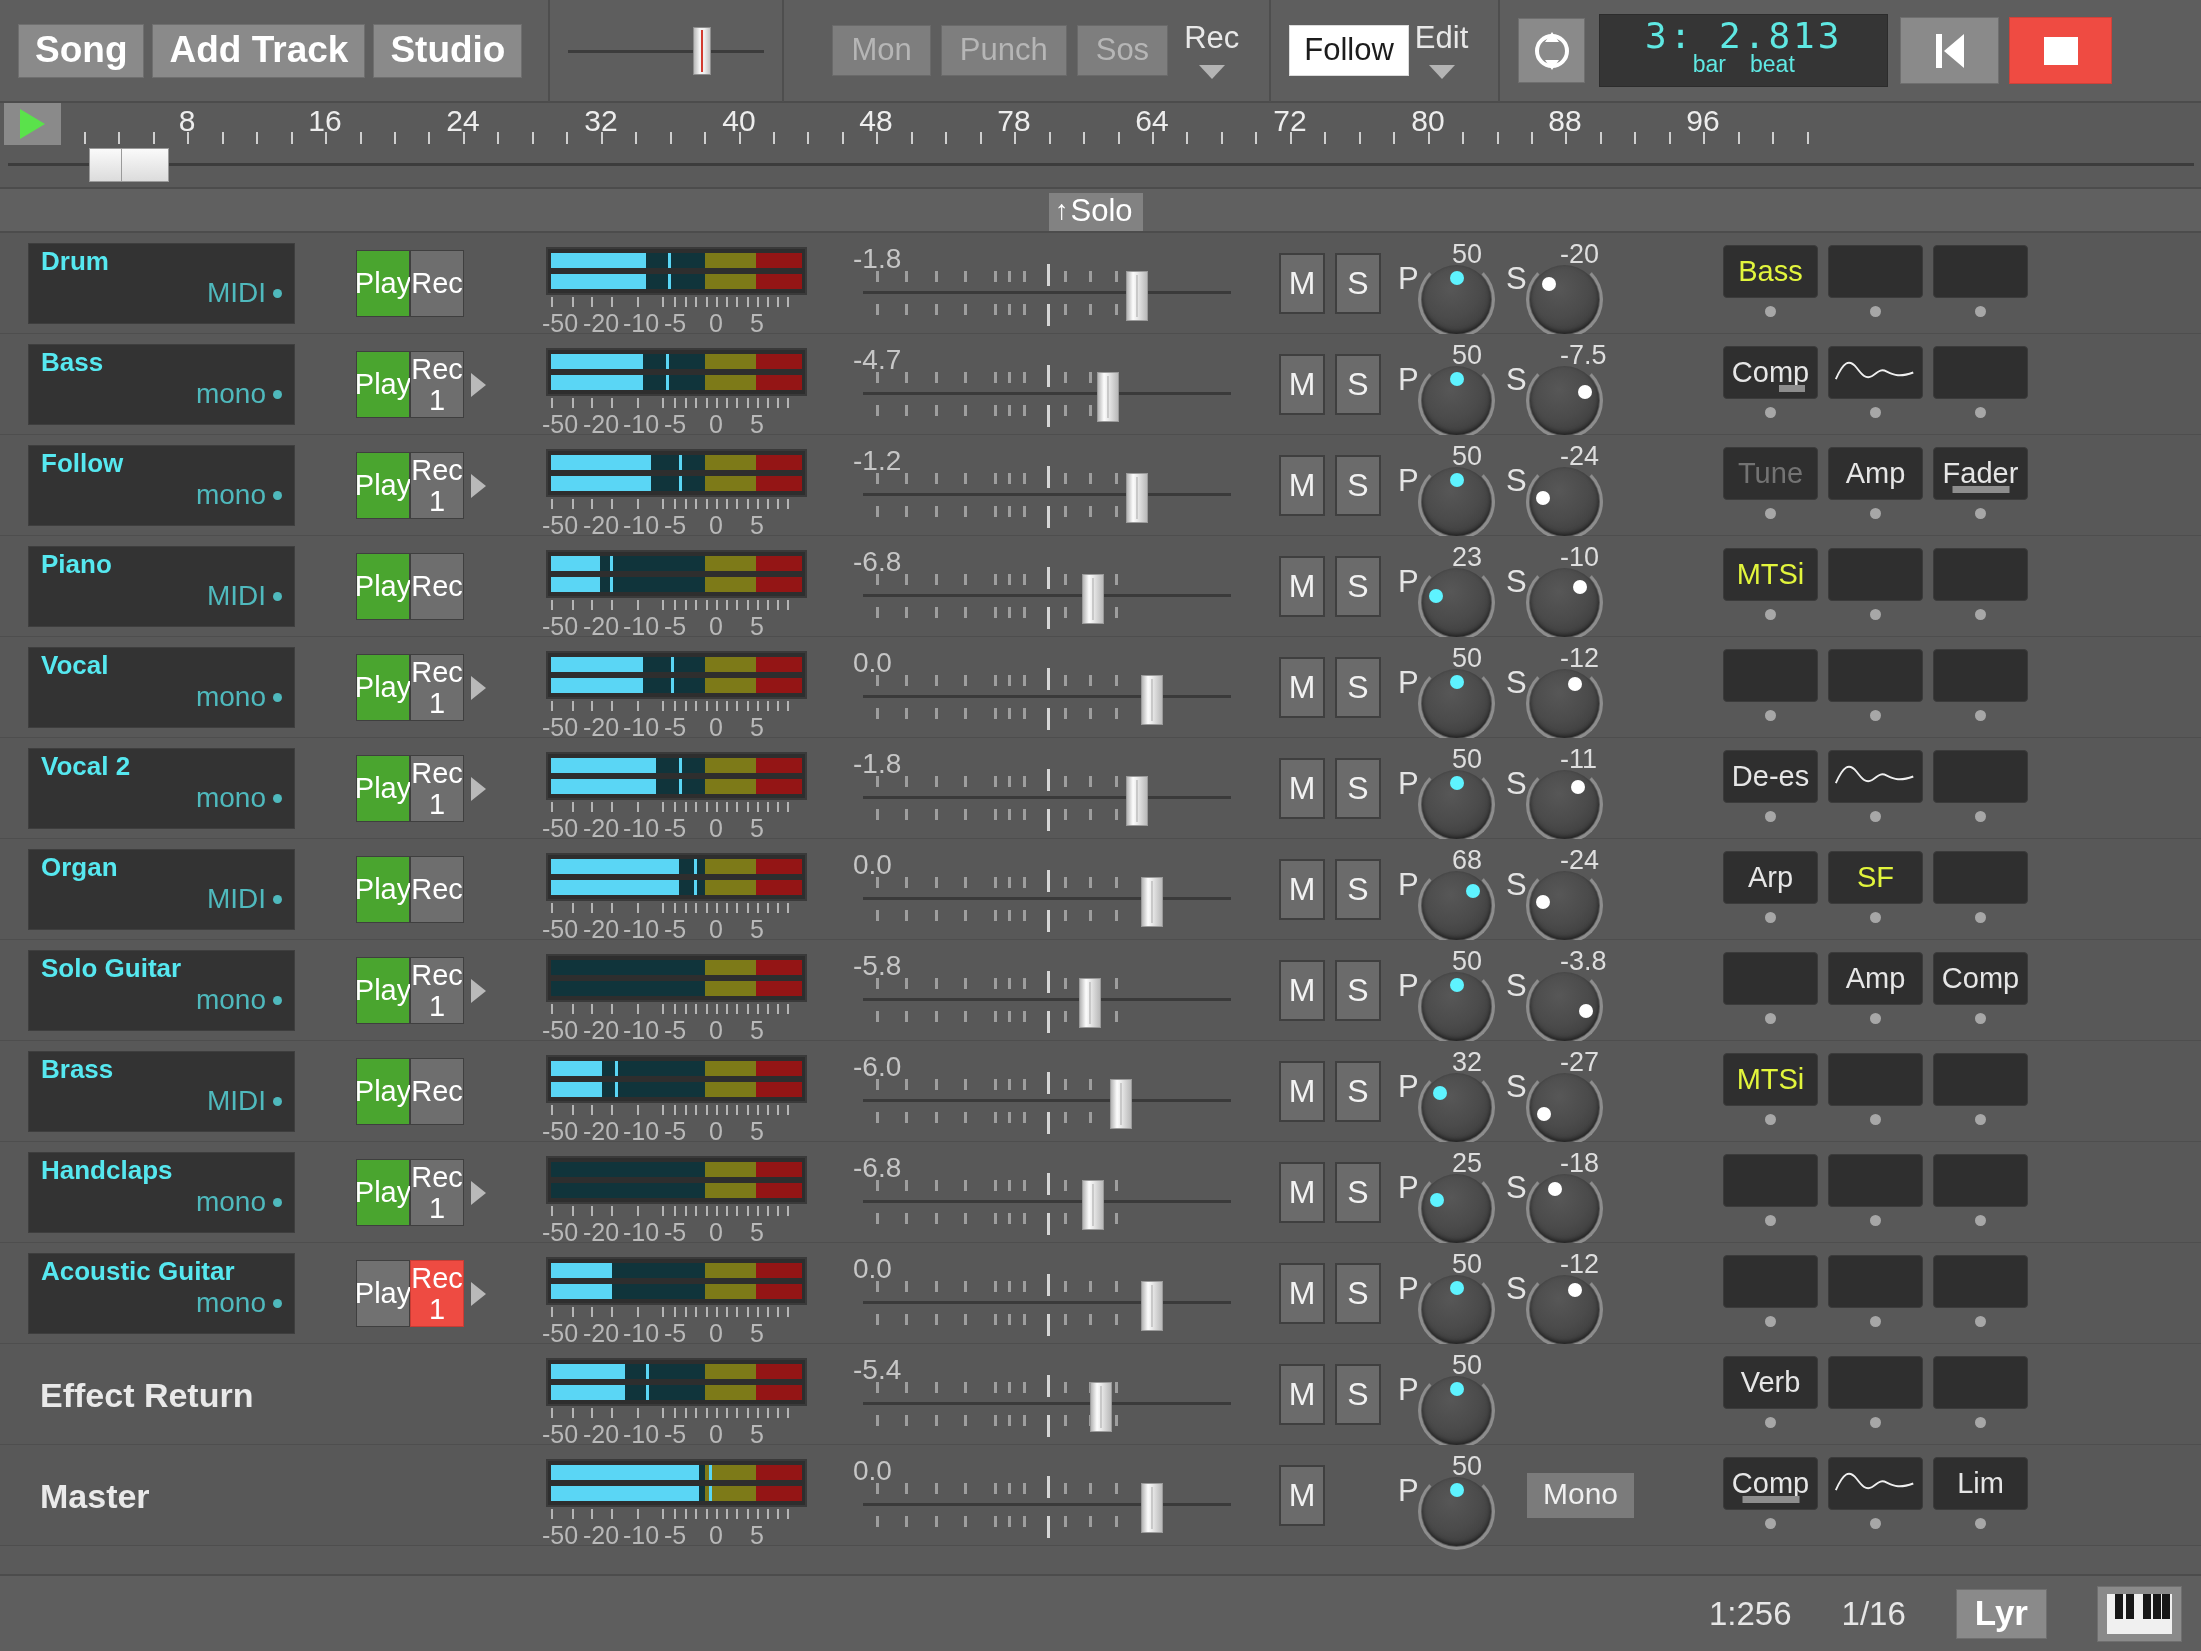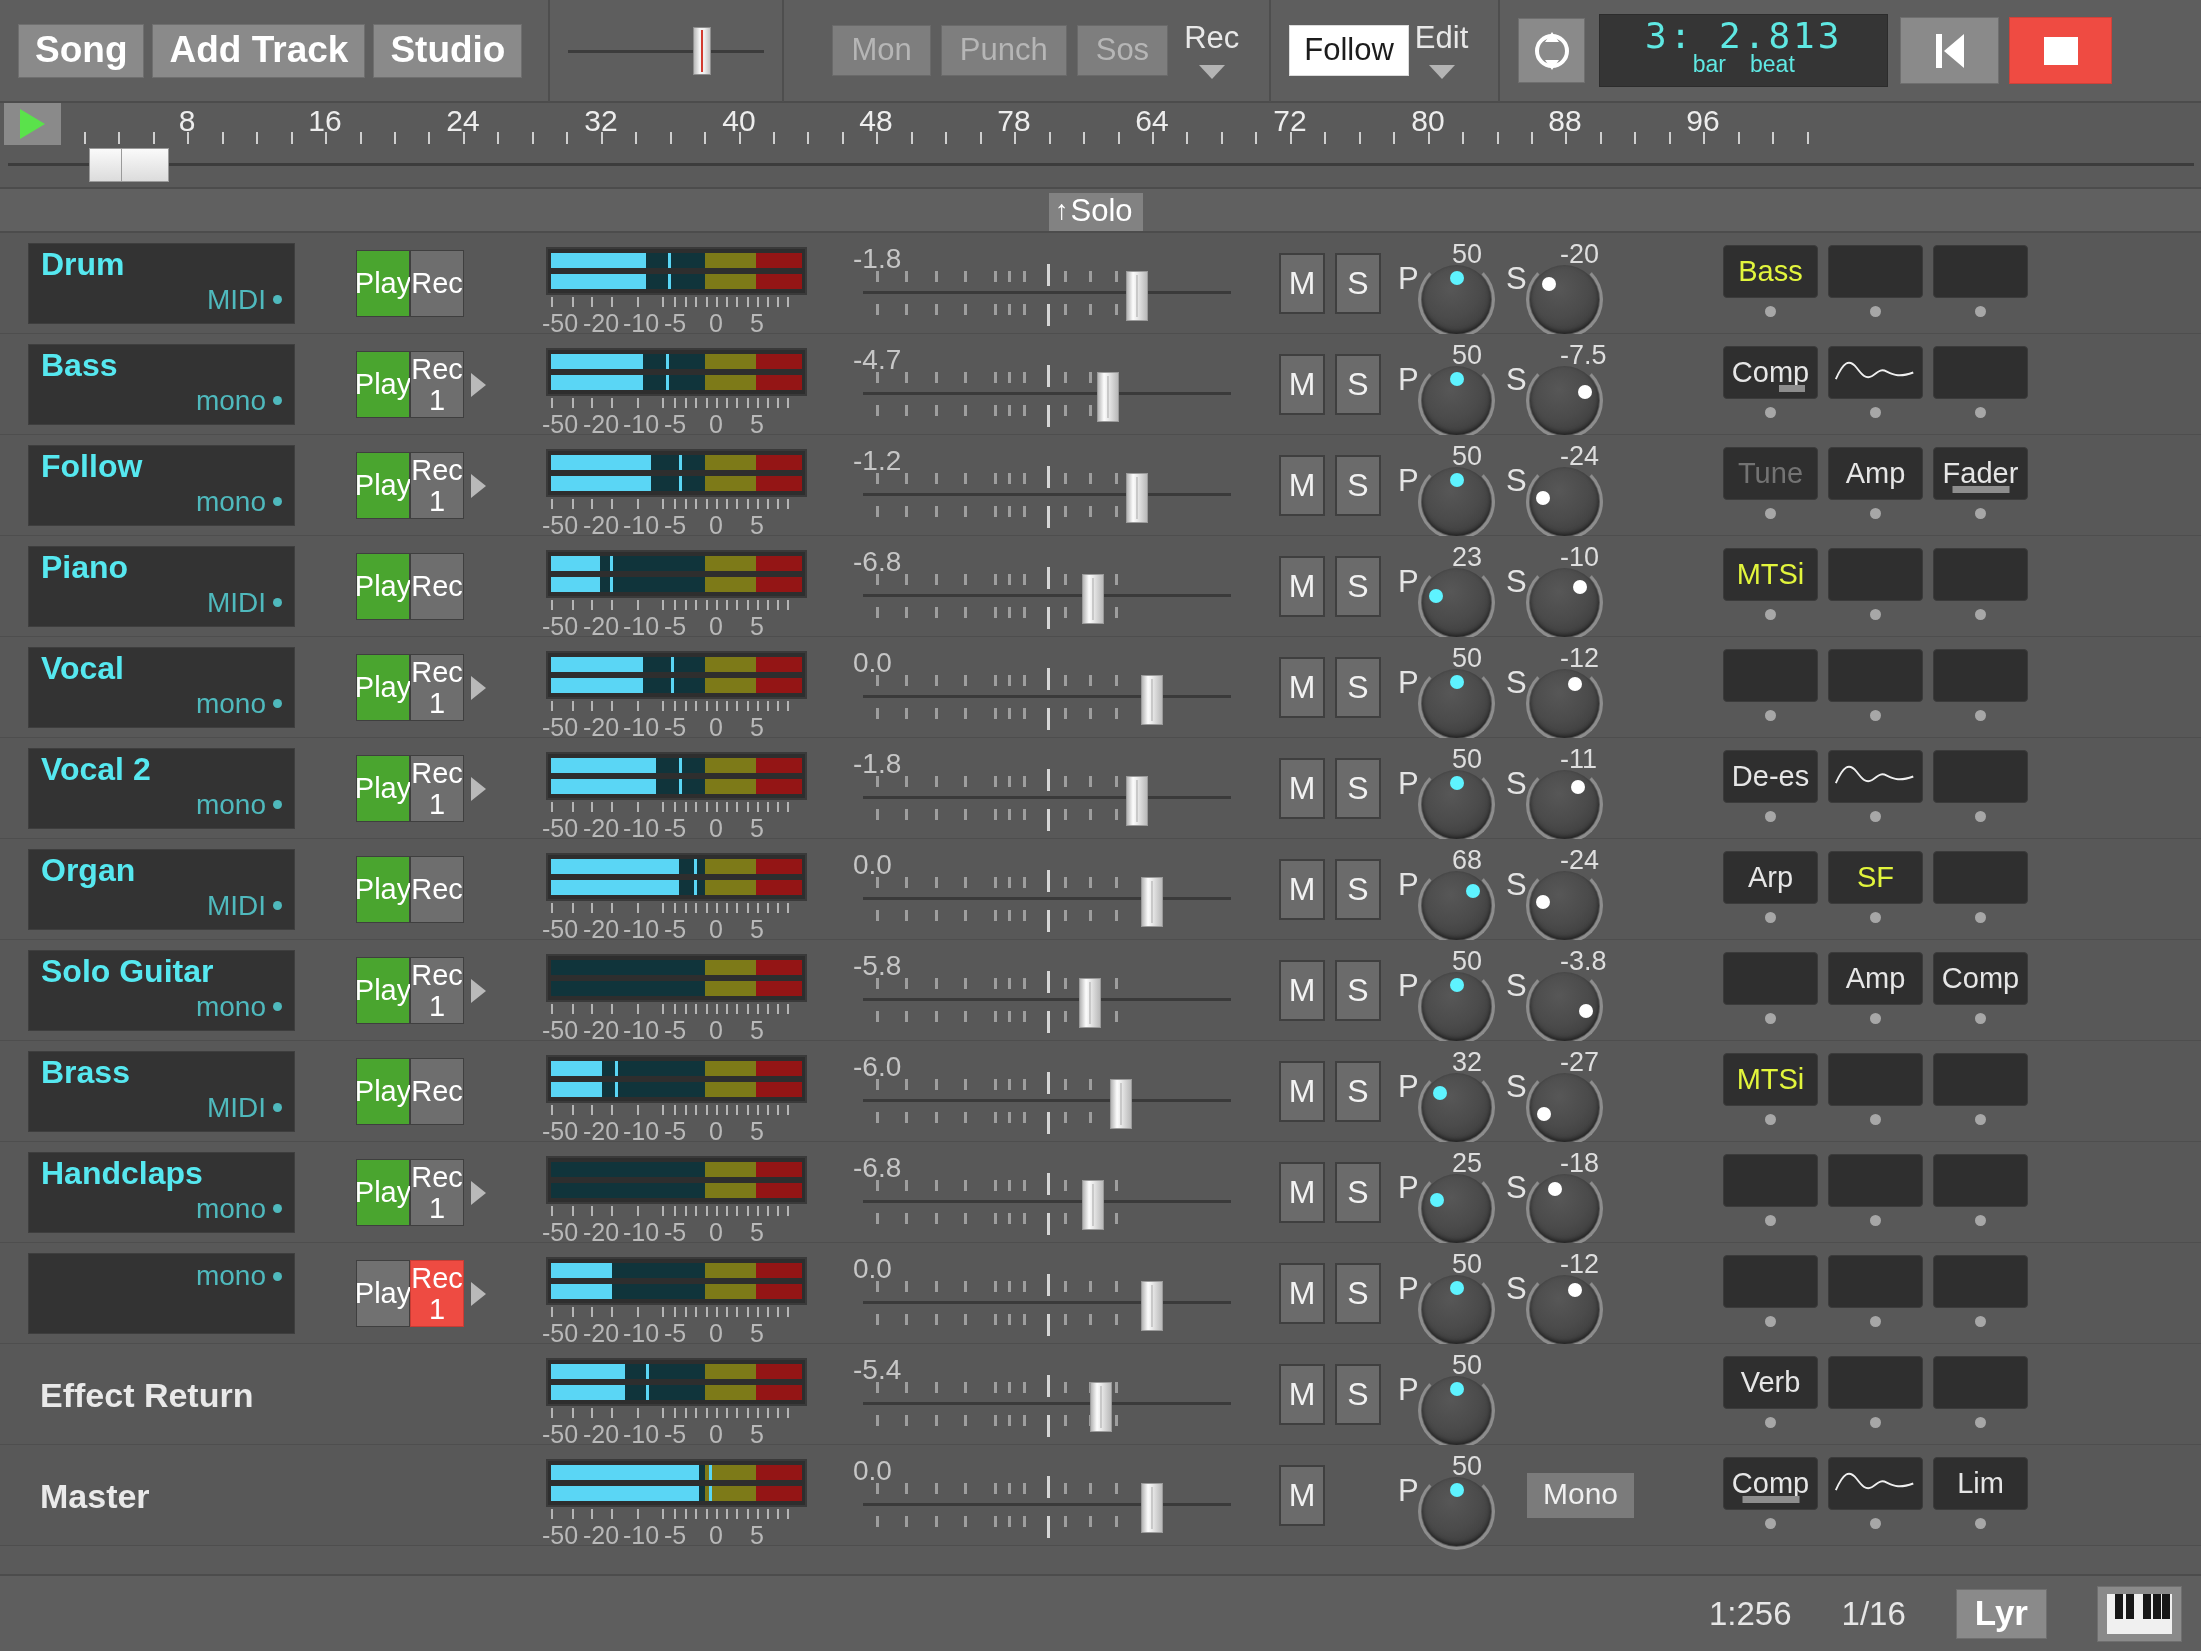--- a/index.html
+++ b/index.html
@@ -143,21 +143,21 @@
     background:#585858;
   }
   .row.bus { background:#585858; }
 
   
   .nameplate {
     position:absolute; left:28px; top:10px; width:267px; height:81px;
     background:#333333; border:1px solid #3e3e3e;
     padding:4px 12px 0 12px;
   }
-  .tname { color:#56e8f0; font-size:32px; font-weight:bold; line-height:1.05; }
+  .tname { color:#56e8f0; font-size:26px; font-weight:bold; line-height:1.05; }
   .tsub {
     color:#4fb9bd; font-size:28px; text-align:right; line-height:1; margin-top:4px;
     display:flex; justify-content:flex-end; align-items:center; gap:7px;
   }
   .tsub .dot { width:9px;height:9px;border-radius:50%;background:#4fb9bd; display:inline-block;}
   .busname {
     position:absolute; left:40px; top:32px;
     color:#e9e9e9; font-size:34px; font-weight:bold;
   }
 
@@ -1735,20 +1735,21 @@
         <div class="sd">
           <i></i>
         </div>
         <div class="sd">
           <i></i>
         </div>
       </div>
     </div>
     <div class="row">
       <div class="nameplate">
+        <div class="tname">Acoustic Guitar</div>
         <div class="tsub">
           <span>mono</span>
           <span class="dot"></span>
         </div>
       </div>
       <div class="pr">
         <div class="pbtn off">Play</div>
         <div class="rbtn on">
           <span>Rec</span>
           <span>1</span>

